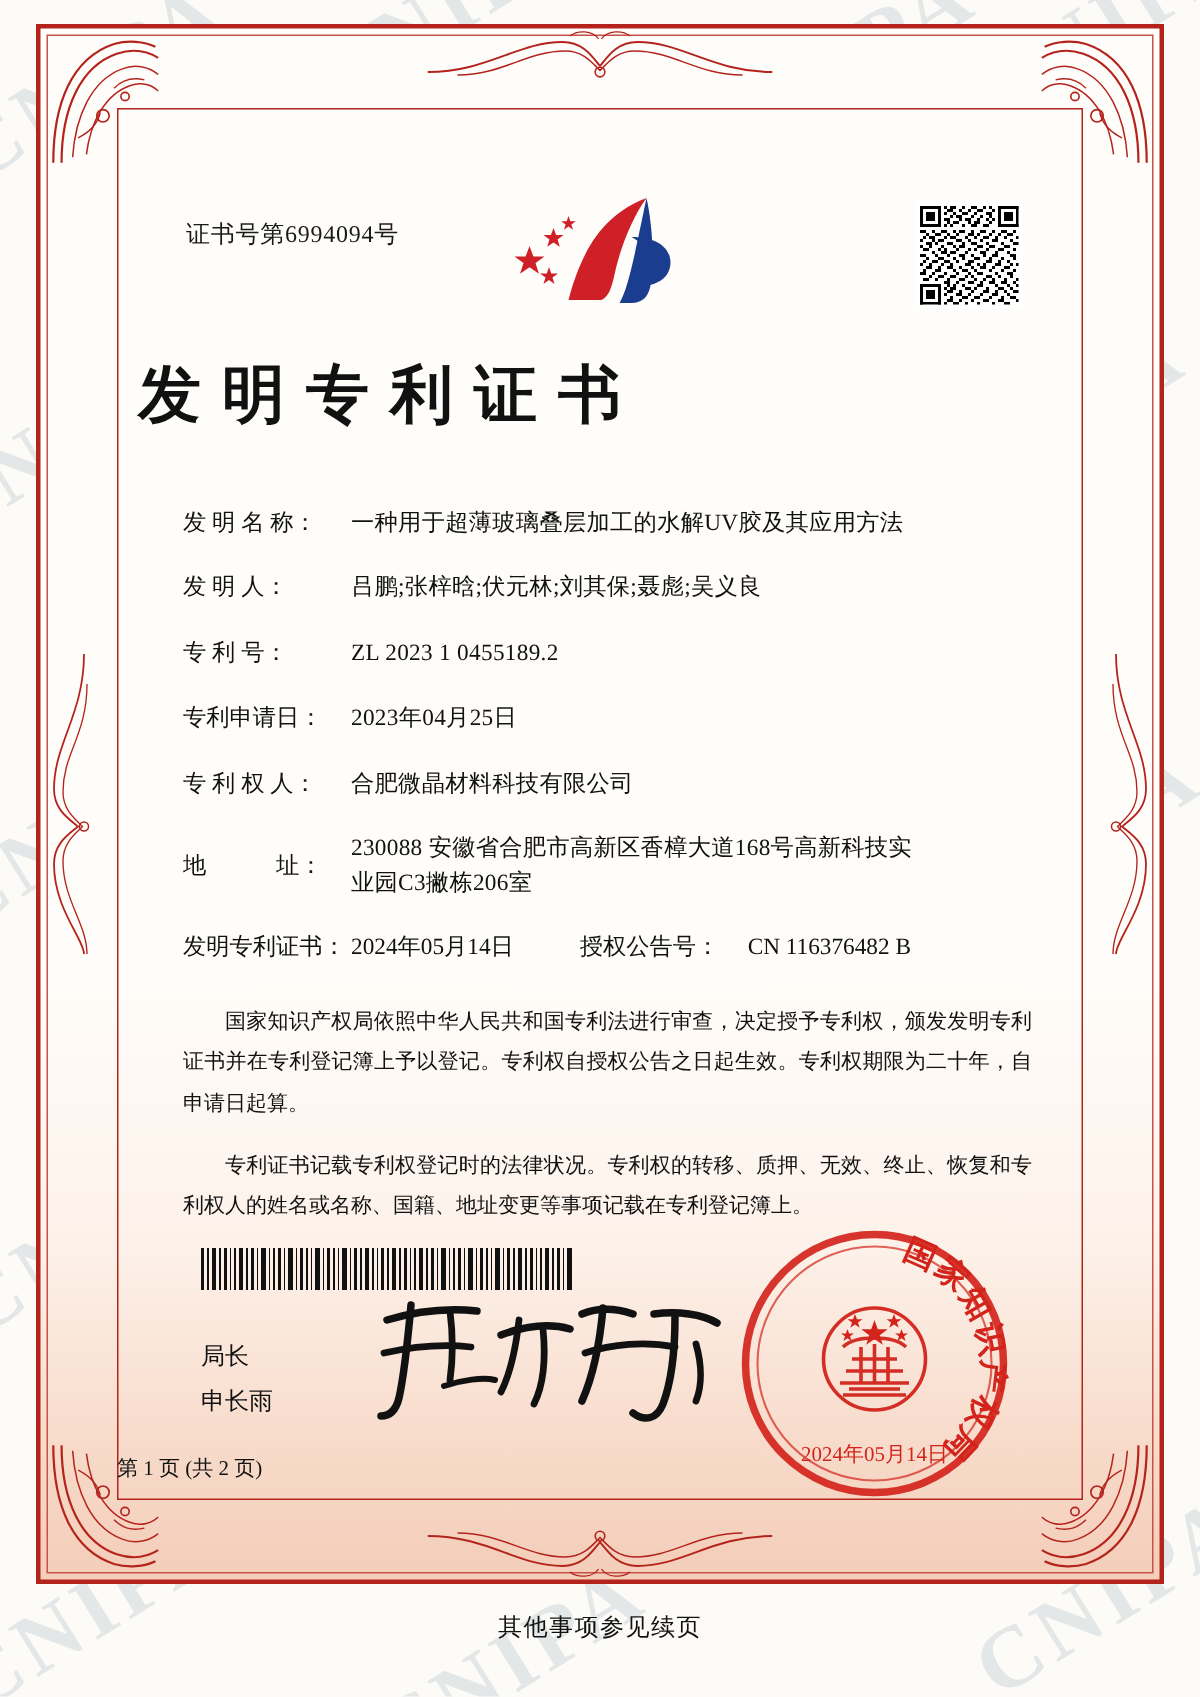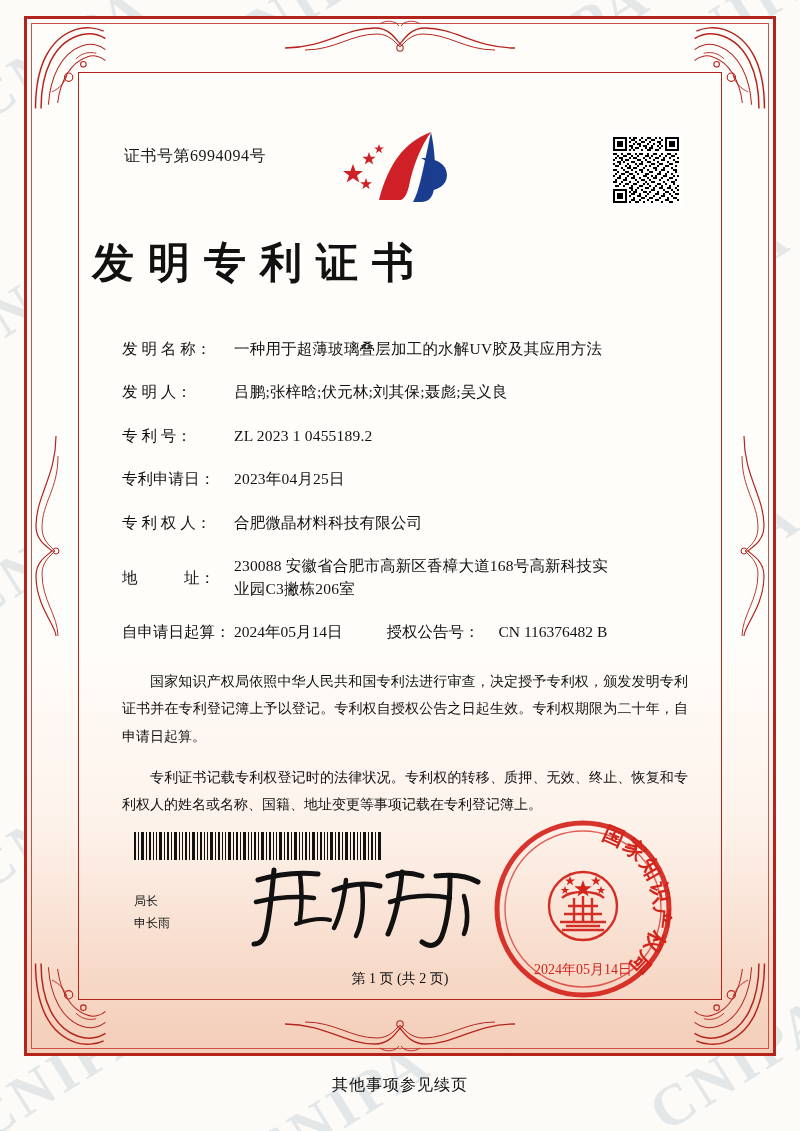--- a/index.html
+++ b/index.html
@@ -220,21 +220,21 @@
     width: 250px;
     height: 28px;
   }
   .barcode svg { display: block; width: 100%; height: 100%; }
 
   .signature-block {
     position: absolute;
     left: 56px;
     top: 818px;
     font-family: Liberation Serif, serif;
-    font-size: 12px;
+    font-size: 16px;
     color: #111;
     line-height: 1.85;
   }
 
   .handwriting {
     position: absolute;
     left: 160px;
     top: 790px;
     width: 260px;
     height: 90px;
@@ -249,21 +249,21 @@
     width: 190px;
     height: 190px;
   }
   .seal svg { display: block; width: 100%; height: 100%; }
 
   .page-no {
     position: absolute;
     left: 0;
     right: 0;
     bottom: 12px;
-    text-align: center;
+    text-align: left;
     font-family: "Liberation Serif", serif;
     font-size: 14px;
     color: #111;
     margin-top: 12px;
   }
 
   .footer-note {
     position: absolute;
     left: 0;
     right: 0;
@@ -684,21 +684,21 @@
         <div class="fvalue">合肥微晶材料科技有限公司</div>
       </div>
       <div class="frow">
         <div class="flabel">地　　　址：</div>
         <div class="fvalue">
           <span>230088 安徽省合肥市高新区香樟大道168号高新科技实</span>
           <span class="line2">业园C3撇栋206室</span>
         </div>
       </div>
       <div class="frow pair">
-        <div class="flabel">自申请日起算：</div>
+        <div class="flabel">发明专利证书：</div>
         <div>2024年05月14日</div>
         <div class="pair-right">
           <div class="flabel">授权公告号：</div>
           <div>CN 116376482 B</div>
         </div>
       </div>
     </div>
 
     <div class="paras">
       <p>国家知识产权局依照中华人民共和国专利法进行审查，决定授予专利权，颁发发明专利证书并在专利登记簿上予以登记。专利权自授权公告之日起生效。专利权期限为二十年，自申请日起算。</p>

